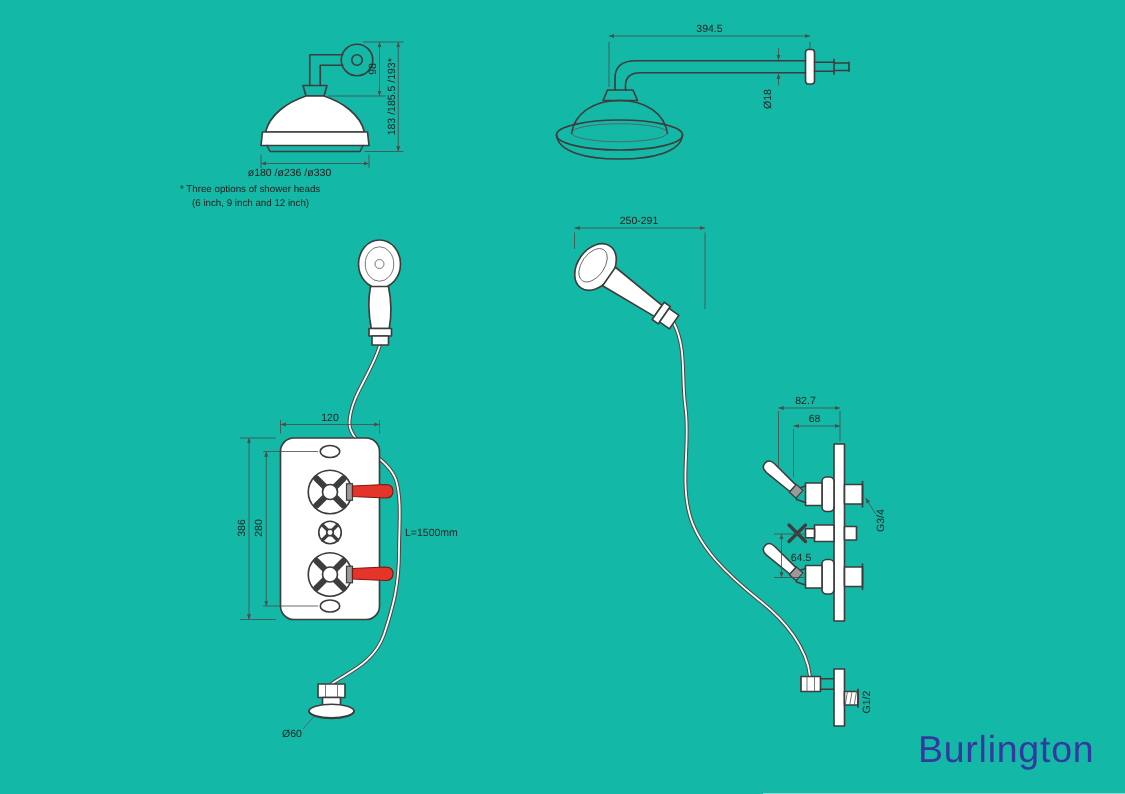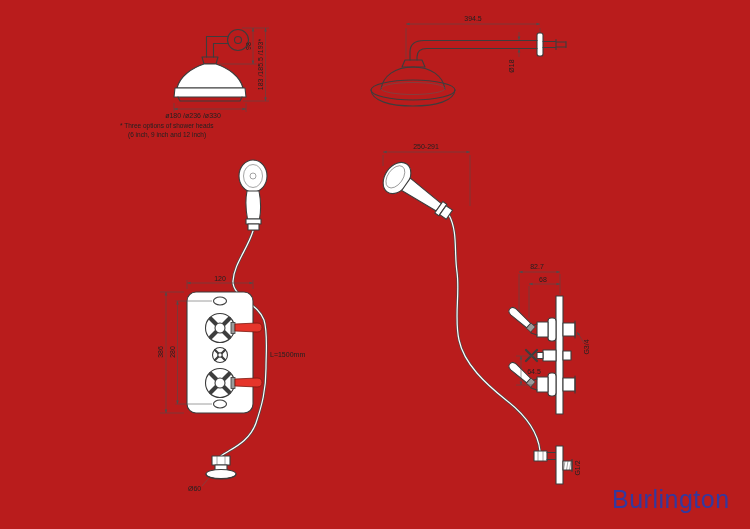--- a/index.html
+++ b/index.html
@@ -1,16 +1,16 @@
 <!DOCTYPE html>
 <html><head>
 <meta charset="utf-8">
 <style>
   html,body{margin:0;padding:0;background:#f2f2f2;}
-  .stage{width:750px;height:529px;background:#b91c1c;position:relative;overflow:hidden;
+  .stage{width:750px;height:529px;background:#14b8a6;position:relative;overflow:hidden;
          font-family:"Liberation Sans",sans-serif;}
   svg{display:block;}
   .ln  {stroke:#3d3d3d;stroke-width:1.1;fill:none;stroke-linejoin:round;stroke-linecap:round;}
   .lnf {stroke:#3d3d3d;stroke-width:1.1;fill:#ffffff;stroke-linejoin:round;}
   .thin{stroke:#5a5a5a;stroke-width:.55;fill:none;}
   .dim {stroke:#4d4d4d;stroke-width:.55;fill:none;}
   .hoseO{stroke:#4a4a4a;stroke-width:2.6;fill:none;stroke-linecap:round;}
   .hoseI{stroke:#ffffff;stroke-width:1.2;fill:none;stroke-linecap:round;}
   .spoke {stroke:#3d3d3d;stroke-width:4.2;stroke-linecap:round;fill:none;}
   .spoke2{stroke:#3d3d3d;stroke-width:2.2;stroke-linecap:round;fill:none;}

